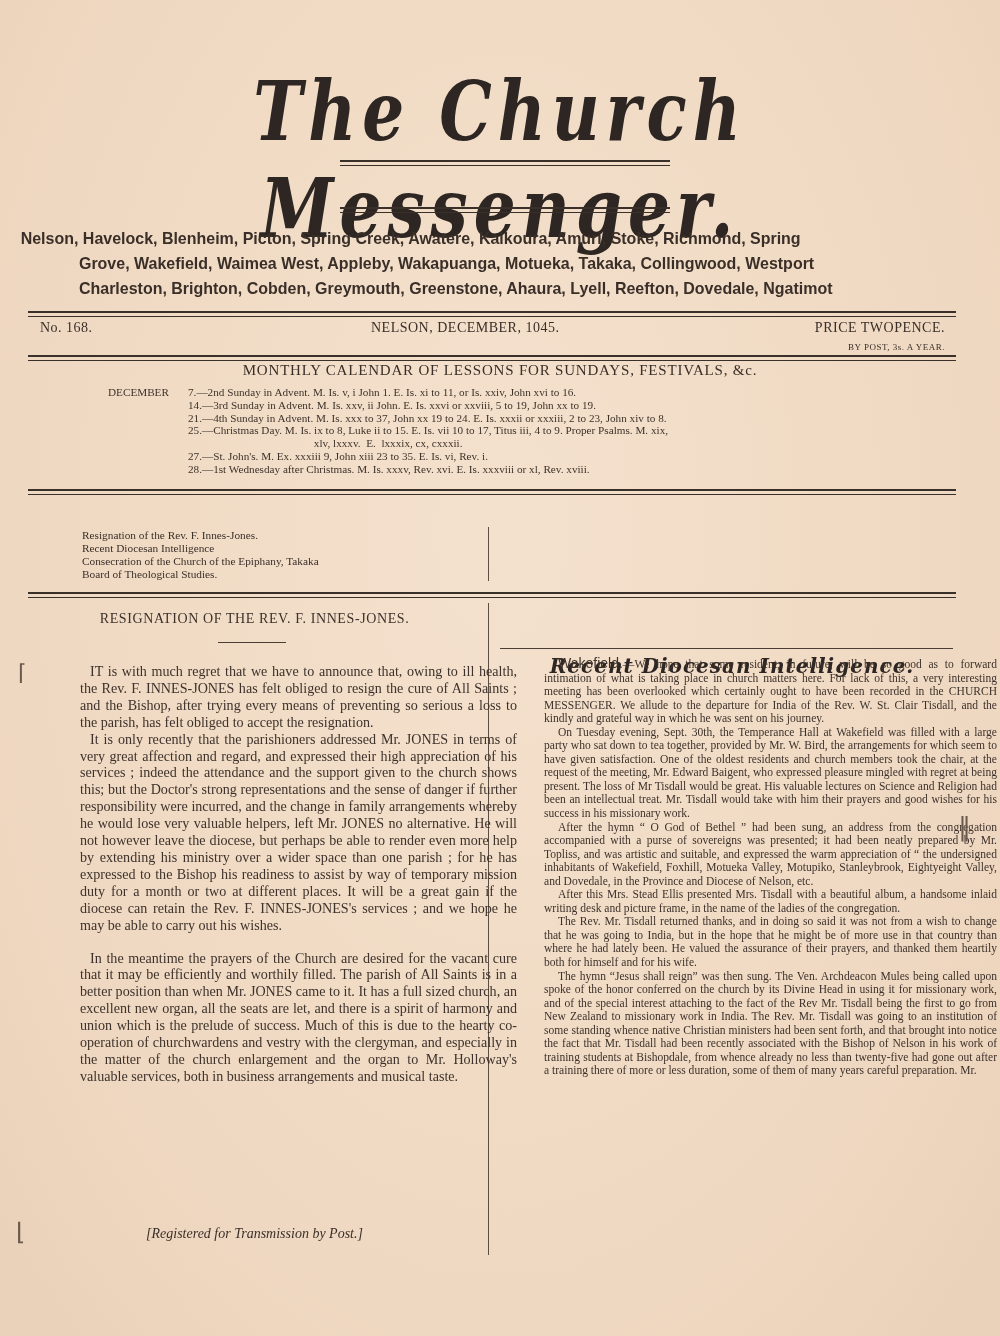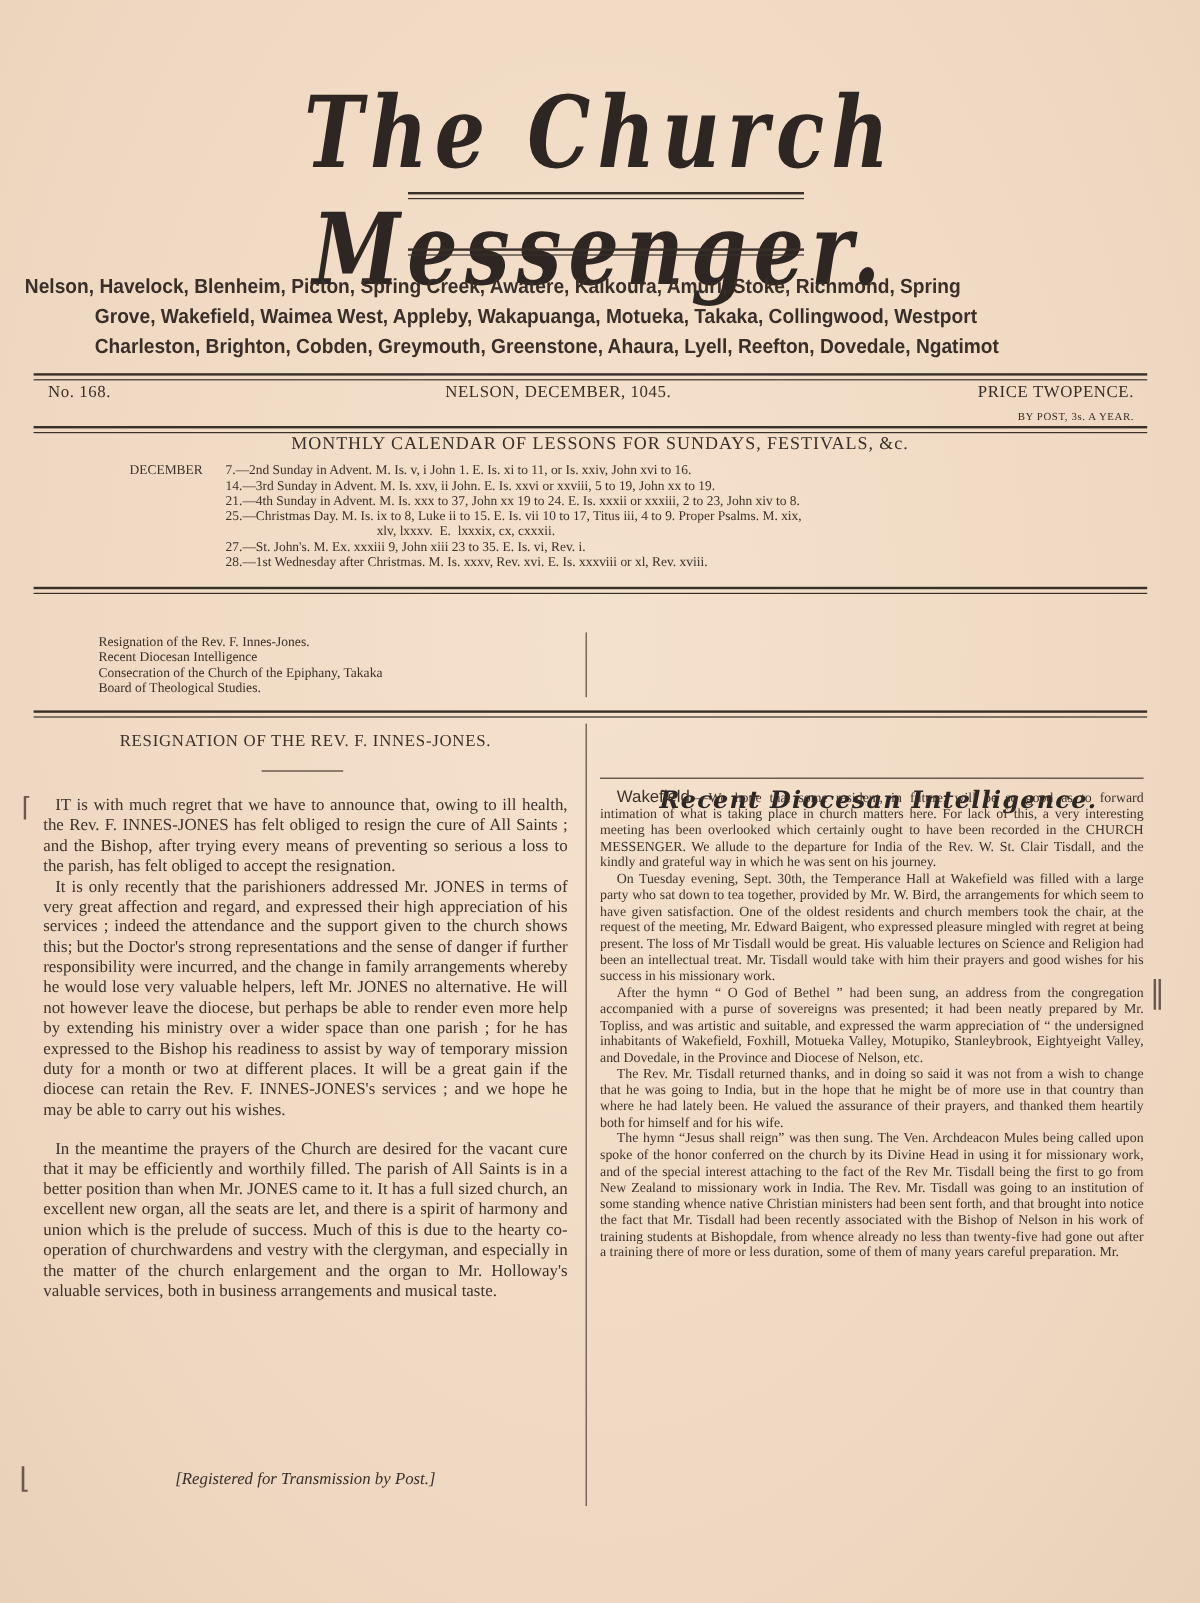--- a/index.html
+++ b/index.html
@@ -40,21 +40,21 @@
   .cal-title { left:0; width:1000px; top:362px; text-align:center; font-family:"Liberation Serif", serif; font-size:15px; letter-spacing:0.8px; }
   .cal { left:108px; top:386px; font-family:"Liberation Serif", serif; font-size:11.2px; line-height:12.8px; color:#3d322a; }
   .cal .row { white-space:nowrap; position:relative; height:12.8px; }
   .cal .month { position:absolute; left:0; }
   .cal .entry { position:absolute; left:80px; }
   .contents-title { left:0; width:1000px; top:506px; text-align:center; font-family:"DejaVu Sans Mono", monospace; font-size:13px; letter-spacing:3px; }
   .contents-left { left:82px; top:529px; font-family:"Liberation Serif", serif; font-size:11.3px; line-height:12.9px; }
   .contents-right { left:541px; top:529px; font-family:"Liberation Serif", serif; font-size:11.3px; line-height:12.9px; }
   .vline { width:1px; background:#5b4d42; }
   .hline { height:0; border-top:1px solid #4a3d33; }
-  .col { font-family:"Liberation Serif", serif; color:#3d322b; text-align:justify; }
+  .col { font-family:"Liberation Serif", serif; color:#3d322b; text-align:justify;margin-left:44px; }
   .left-col { left:36px; top:663px; width:437px; font-size:14.1px; line-height:16.9px; }
   .left-col p { margin:0; text-indent:10px; }
   .left-col p.gap { margin-top:16px; }
   .left-head { left:36px; top:611px; width:437px; text-align:center; font-family:"Liberation Serif", serif; font-size:14px; letter-spacing:0.6px; color:#3d322b; }
   .reg { left:36px; top:1226px; width:437px; text-align:center; font-family:"Liberation Serif", serif; font-style:italic; font-size:14px; }
   .right-head { left:497px; top:612px; width:470px; text-align:center; font-family:"DejaVu Serif", serif; font-weight:bold; font-style:italic; font-size:20px; letter-spacing:1px; color:#2d2622;margin-top:42px; }
   .right-col { left:500px; top:657px; width:453px; font-size:11.55px; line-height:13.55px; }
   .right-col p { margin:0; text-indent:14px; }
   .right-col b { font-family:"Liberation Sans", sans-serif; font-weight:normal; font-size:14px; }
   .mark { position:absolute; color:#6a5a4e; font-family:"Liberation Sans", sans-serif; }
@@ -132,20 +132,21 @@
     <p class="gap">In the meantime the prayers of the Church are desired for the vacant cure that it may be efficiently and worthily filled. The parish of All Saints is in a better position than when Mr. JONES came to it. It has a full sized church, an excellent new organ, all the seats are let, and there is a spirit of harmony and union which is the prelude of success. Much of this is due to the hearty co-operation of churchwardens and vestry with the clergyman, and especially in the matter of the church enlargement and the organ to Mr. Holloway's valuable services, both in business arrangements and musical taste.</p>
   </div>
   <div class="abs reg">[Registered for Transmission by Post.]</div>
 
   <div class="abs right-head">Recent Diocesan Intelligence.</div>
   <div class="abs hline" style="left:500px;top:648px;width:453px;"></div>
   <div class="abs col right-col">
     <p><b>Wakefield.</b><span>—We hope that some resident, in future, will be so good as to forward intimation of what is taking place in church matters here. For lack of this, a very interesting meeting has been overlooked which certainly ought to have been recorded in the CHURCH MESSENGER. We allude to the departure for India of the Rev. W. St. Clair Tisdall, and the kindly and grateful way in which he was sent on his journey.</span></p>
     <p>On Tuesday evening, Sept. 30th, the Temperance Hall at Wakefield was filled with a large party who sat down to tea together, provided by Mr. W. Bird, the arrangements for which seem to have given satisfaction. One of the oldest residents and church members took the chair, at the request of the meeting, Mr. Edward Baigent, who expressed pleasure mingled with regret at being present. The loss of Mr Tisdall would be great. His valuable lectures on Science and Religion had been an intellectual treat. Mr. Tisdall would take with him their prayers and good wishes for his success in his missionary work.</p>
     <p>After the hymn “ O God of Bethel ” had been sung, an address from the congregation accompanied with a purse of sovereigns was presented; it had been neatly prepared by Mr. Topliss, and was artistic and suitable, and expressed the warm appreciation of “ the undersigned inhabitants of Wakefield, Foxhill, Motueka Valley, Motupiko, Stanleybrook, Eightyeight Valley, and Dovedale, in the Province and Diocese of Nelson, etc.</p>
+    <p>After this Mrs. Stead Ellis presented Mrs. Tisdall with a beautiful album, a handsome inlaid writing desk and picture frame, in the name of the ladies of the congregation.</p>
     <p>The Rev. Mr. Tisdall returned thanks, and in doing so said it was not from a wish to change that he was going to India, but in the hope that he might be of more use in that country than where he had lately been. He valued the assurance of their prayers, and thanked them heartily both for himself and for his wife.</p>
     <p>The hymn “Jesus shall reign” was then sung. The Ven. Archdeacon Mules being called upon spoke of the honor conferred on the church by its Divine Head in using it for missionary work, and of the special interest attaching to the fact of the Rev Mr. Tisdall being the first to go from New Zealand to missionary work in India. The Rev. Mr. Tisdall was going to an institution of some standing whence native Christian ministers had been sent forth, and that brought into notice the fact that Mr. Tisdall had been recently associated with the Bishop of Nelson in his work of training students at Bishopdale, from whence already no less than twenty-five had gone out after a training there of more or less duration, some of them of many years careful preparation. Mr.</p>
   </div>
 
   <div class="mark" style="left:18px;top:660px;font-size:22px;">⌈</div>
   <div class="mark" style="left:16px;top:1218px;font-size:24px;">⌊</div>
   <div class="mark" style="left:958px;top:812px;font-size:26px;">∥</div>
 </div>
 
 </body></html>

